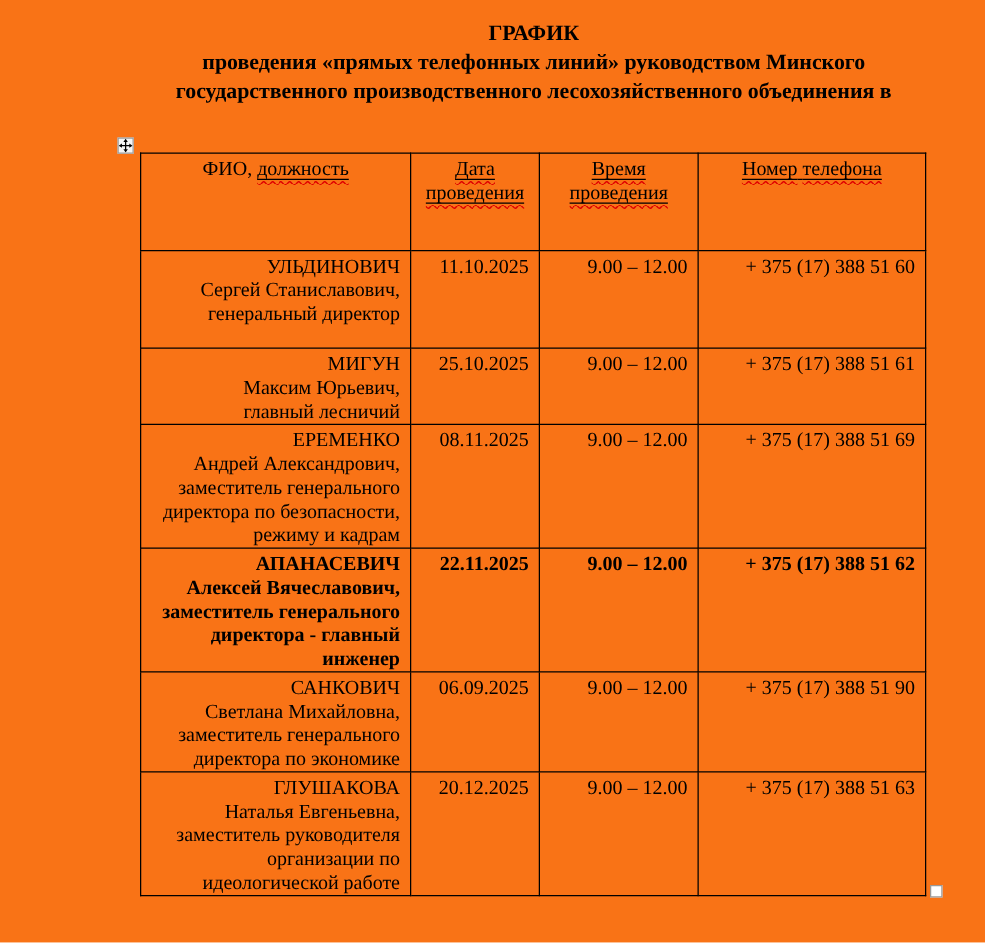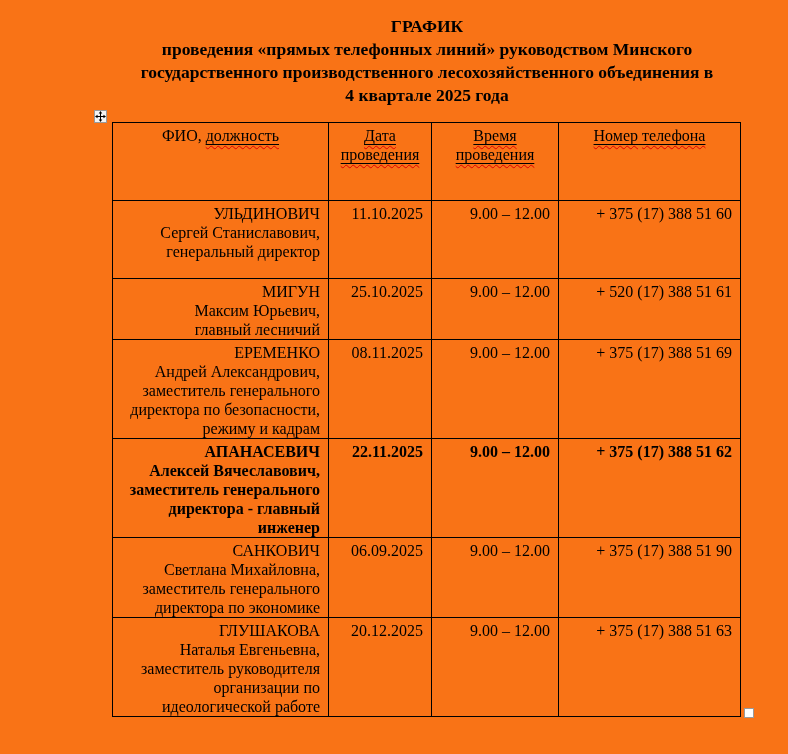--- a/index.html
+++ b/index.html
@@ -107,21 +107,20 @@
 </style>
 </head>
 <body>
 
 <div class="page">
 
   <div class="title-block">
     <div>ГРАФИК</div>
     <div>проведения «прямых телефонных линий» руководством Минского</div>
     <div>государственного производственного лесохозяйственного объединения в</div>
-    <div>4 квартале 2025 года</div>
   </div>
 
   <div class="table-wrap">
 
     <div class="move-handle">
       <span style="display:flex">
         <svg width="11" height="11" viewBox="0 0 13 13" xmlns="http://www.w3.org/2000/svg">
           <g stroke="#000000" stroke-width="1.2">
             <line x1="2.2" y1="6.5" x2="10.8" y2="6.5"></line>
             <line x1="6.5" y1="2.2" x2="6.5" y2="10.8"></line>
@@ -160,21 +159,21 @@
     <td class="center">9.00 – 12.00</td>
     <td class="center">+ 375 (17) 388 51 60</td>
   </tr>
 
   <tr>
     <td class="person">МИГУН
 Максим Юрьевич,
 главный лесничий</td>
     <td class="center">25.10.2025</td>
     <td class="center">9.00 – 12.00</td>
-    <td class="center">+ 520 (17) 388 51 61</td>
+    <td class="center">+ 375 (17) 388 51 61</td>
   </tr>
 
   <tr>
     <td class="person">ЕРЕМЕНКО
 Андрей Александрович,
 заместитель генерального
 директора по безопасности,
 режиму и кадрам</td>
     <td class="center">08.11.2025</td>
     <td class="center">9.00 – 12.00</td>

